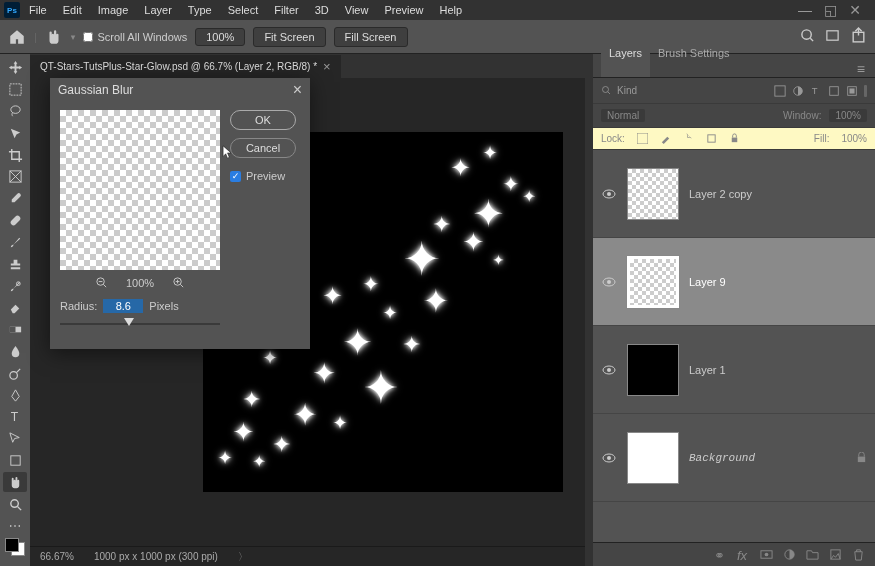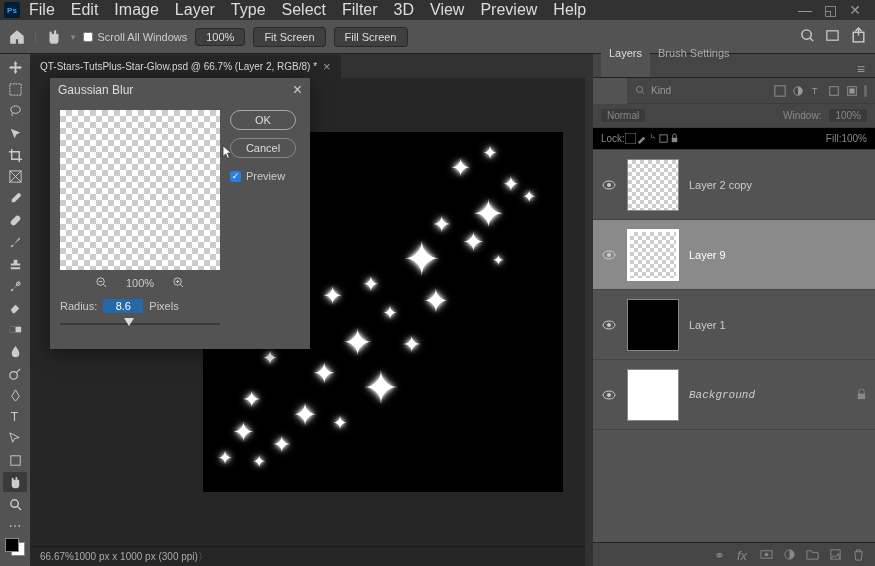--- a/index.html
+++ b/index.html
@@ -1,21 +1,21 @@
 <!DOCTYPE html>
 <html><head>
 <meta charset="utf-8">
 <style>
 * { margin: 0; padding: 0; box-sizing: border-box; font-family: "Segoe UI", Tahoma, sans-serif; user-select: none; }
 body { background: #323232; color: #ccc; font-size: 11px; width: 875px; height: 566px; overflow: hidden; position: relative; }
 
 
 .menubar { height: 20px; background: #323232; display: flex; align-items: center; padding: 0 4px; gap: 2px; }
 .ps-icon { width: 16px; height: 16px; background: #001e36; color: #31a8ff; font-size: 8px; font-weight: bold; display: flex; align-items: center; justify-content: center; border-radius: 2px; }
-.menu-item { padding: 2px 7px; color: #ddd; font-size: 16px; cursor: default; }
+.menu-item { padding: 2px 7px; color: #ddd; font-size: 11px; cursor: default; }
 .win-controls { margin-left: auto; display: flex; gap: 12px; padding-right: 10px; color: #999; font-size: 14px; }
 
 
 .options-bar { height: 34px; background: #535353; border-bottom: 1px solid #222; display: flex; align-items: center; padding: 0 8px; gap: 8px; }
 .home-icn, .hand-icn { width: 18px; height: 18px; display: flex; align-items: center; justify-content: center; fill: #ccc; }
 .opt-check { display: flex; align-items: center; gap: 4px; font-size: 11px; color: #ccc; }
 .opt-check input { width: 10px; height: 10px; }
 .opt-field { background: #3f3f3f; border: 1px solid #2a2a2a; border-radius: 3px; padding: 2px 10px; font-size: 11px; color: #ddd; }
 .opt-btn { background: #3f3f3f; border: 1px solid #2a2a2a; border-radius: 3px; padding: 3px 10px; font-size: 11px; color: #ddd; }
 .opt-right { margin-left: auto; display: flex; gap: 10px; align-items: center; }
@@ -31,38 +31,38 @@
 .swatch .bg { position: absolute; width: 14px; height: 14px; background: #fff; border: 1px solid #888; bottom: 0; right: 0; }
 
 
 .doc-area { position: absolute; left: 30px; top: 54px; right: 290px; height: 512px; background: #262626; }
 .doc-tab { height: 24px; background: #323232; display: flex; align-items: center; }
 .doc-tab-title { background: #262626; padding: 4px 10px; font-size: 10px; color: #ddd; display: flex; align-items: center; gap: 6px; }
 .tab-close { color: #999; font-size: 13px; }
 .canvas-wrap { position: relative; height: calc(100% - 44px); display: flex; align-items: center; justify-content: center; }
 .canvas { width: 360px; height: 360px; background: #000; margin-left: 150px; position: relative; overflow: hidden; }
 .star { position: absolute; color: #fff; text-shadow: 0 0 4px #fff, 0 0 8px #fff; filter: blur(0.5px); }
-.statusbar { height: 20px; background: #262626; display: flex; align-items: center; padding: 0 10px; font-size: 10px; color: #aaa; border-top: 1px solid #1a1a1a; }
+.statusbar { height: 20px; background: #262626; display: flex; align-items: center; padding: 0 10px; gap: 20px; font-size: 10px; color: #aaa; border-top: 1px solid #1a1a1a; }
 
 
 .layers-panel { position: absolute; right: 0; top: 54px; width: 282px; height: 512px; background: #535353; }
 .panel-tabs { height: 24px; display: flex; align-items: flex-end; padding: 0 8px; background: #454545; border-bottom: 1px solid #222; }
 .panel-tab { padding: 18px 8px; font-size: 11px; color: #aaa; }
 .panel-tab.active { background: #535353; color: #ddd; }
 .panel-menu { margin-left: auto; color: #999; font-size: 14px; padding-right: 2px; }
-.layer-filter { height: 26px; display: flex; align-items: center; padding: 0 8px; gap: 6px; background: #454545; border-bottom: 1px solid #3a3a3a; margin-left: 34px; }
+.layer-filter { height: 26px; display: flex; align-items: center; padding: 0 8px; gap: 6px; background: #454545; border-bottom: 1px solid #3a3a3a; }
 .layer-filter .search { display: flex; align-items: center; gap: 4px; color: #999; font-size: 10px; flex: 1; }
 .layer-filter svg { fill: #999; width: 12px; height: 12px; }
 .filter-icons { display: flex; gap: 6px; }
 .blend-row { height: 24px; display: flex; align-items: center; padding: 0 8px; gap: 8px; background: #454545; border-bottom: 1px solid #3a3a3a; font-size: 10px; color: #888; }
 .blend-row .dd { background: #3a3a3a; padding: 1px 6px; border-radius: 2px; }
-.lock-row { height: 22px; display: flex; align-items: center; padding: 0 8px; gap: 0; background: #000000; border-bottom: 1px solid #3a3a3a; font-size: 10px; color: #888; }
+.lock-row { height: 22px; display: flex; align-items: center; padding: 0 8px; gap: 12px; background: #fef9c3; border-bottom: 1px solid #3a3a3a; font-size: 10px; color: #888; }
 .lock-row svg { fill: #888; width: 11px; height: 11px; }
 .layer-list { }
-.layer { display: flex; align-items: center; height: 70px; padding: 0 8px; gap: 10px; border-bottom: 1px solid #454545; }
+.layer { display: flex; align-items: center; height: 88px; padding: 0 8px; gap: 10px; border-bottom: 1px solid #454545; }
 .layer.selected { background: #8a8a8a; color: #fff; }
 .layer .eye { width: 16px; fill: #ccc; }
 .layer .thumb { width: 52px; height: 52px; background: #fff; border: 1px solid #888; position: relative; }
 .layer.selected .thumb { border: 3px solid #fff; outline: 1px solid #888; }
 .layer .thumb.checker { background-image: linear-gradient(45deg,#ccc 25%,transparent 25%),linear-gradient(-45deg,#ccc 25%,transparent 25%),linear-gradient(45deg,transparent 75%,#ccc 75%),linear-gradient(-45deg,transparent 75%,#ccc 75%); background-size: 8px 8px; background-position: 0 0,0 4px,4px -4px,-4px 0; background-color: #fff; }
 .layer .thumb.black { background: #000; }
 .layer .thumb.white { background: #fff; }
 .layer .lname { font-size: 11px; }
 .layer .lname.italic { font-style: italic; font-family: Liberation Mono, monospace; }
 .layer .lock-icn { margin-left: auto; fill: #888; width: 11px; }

